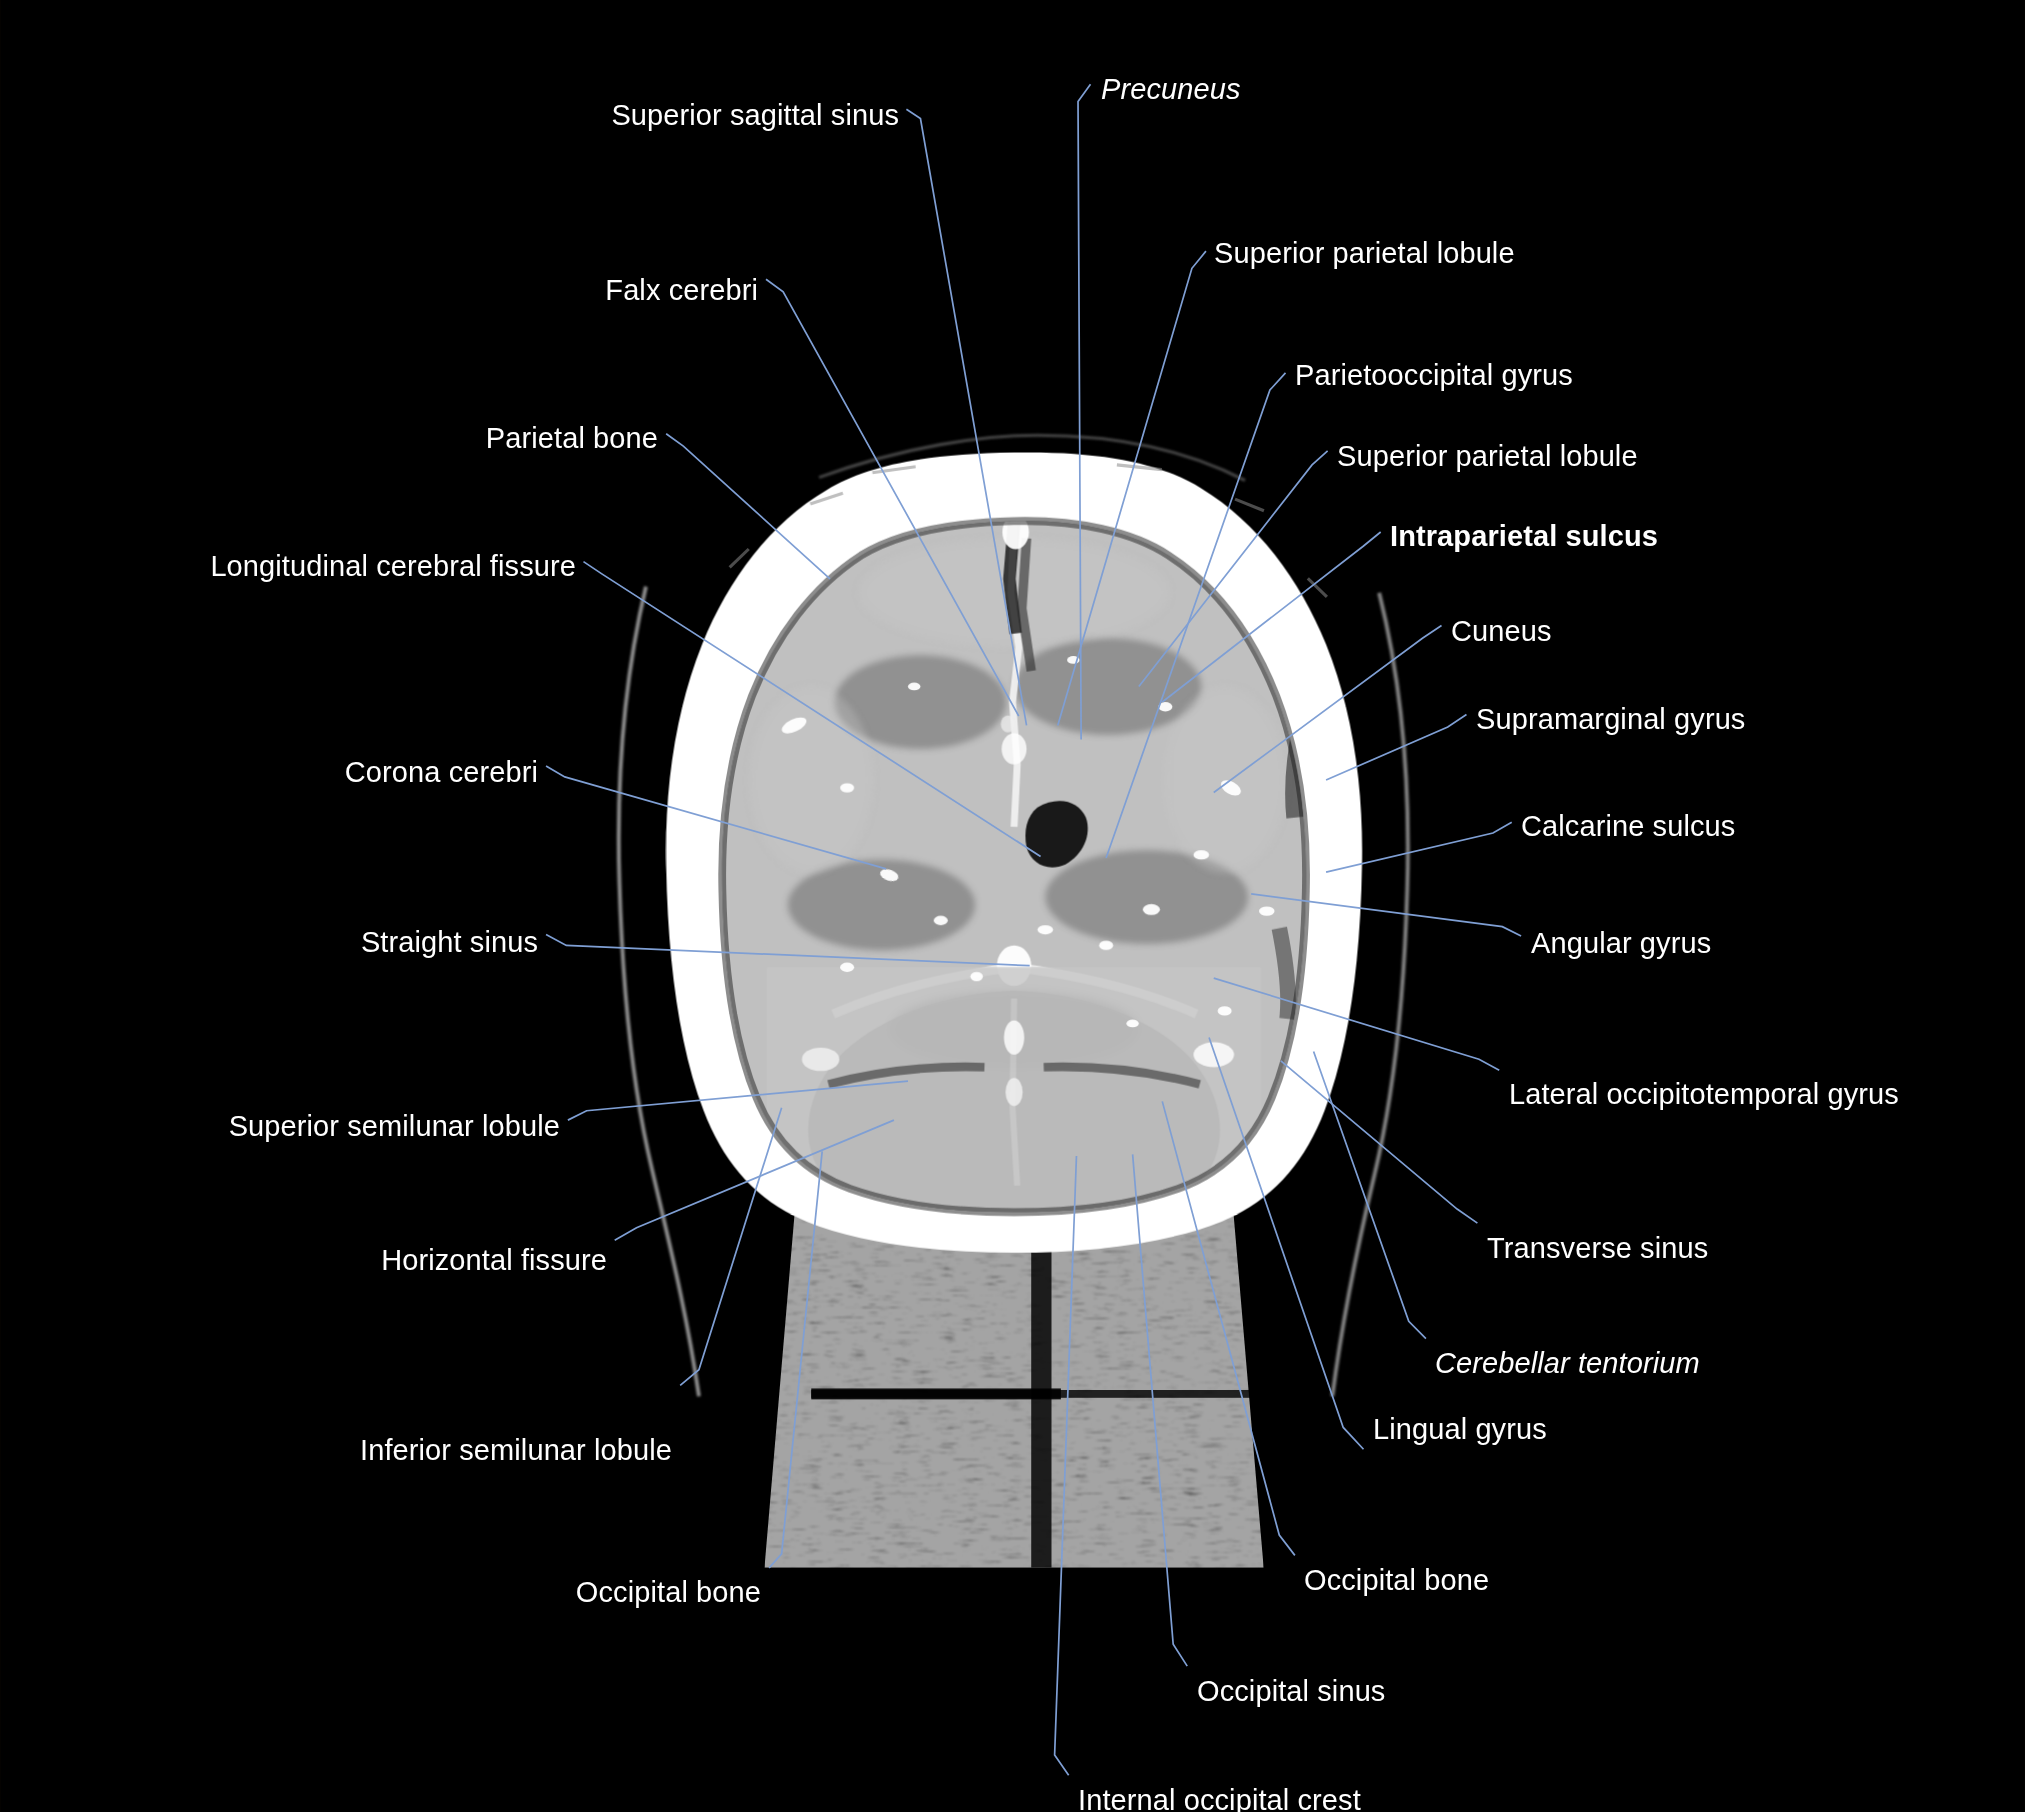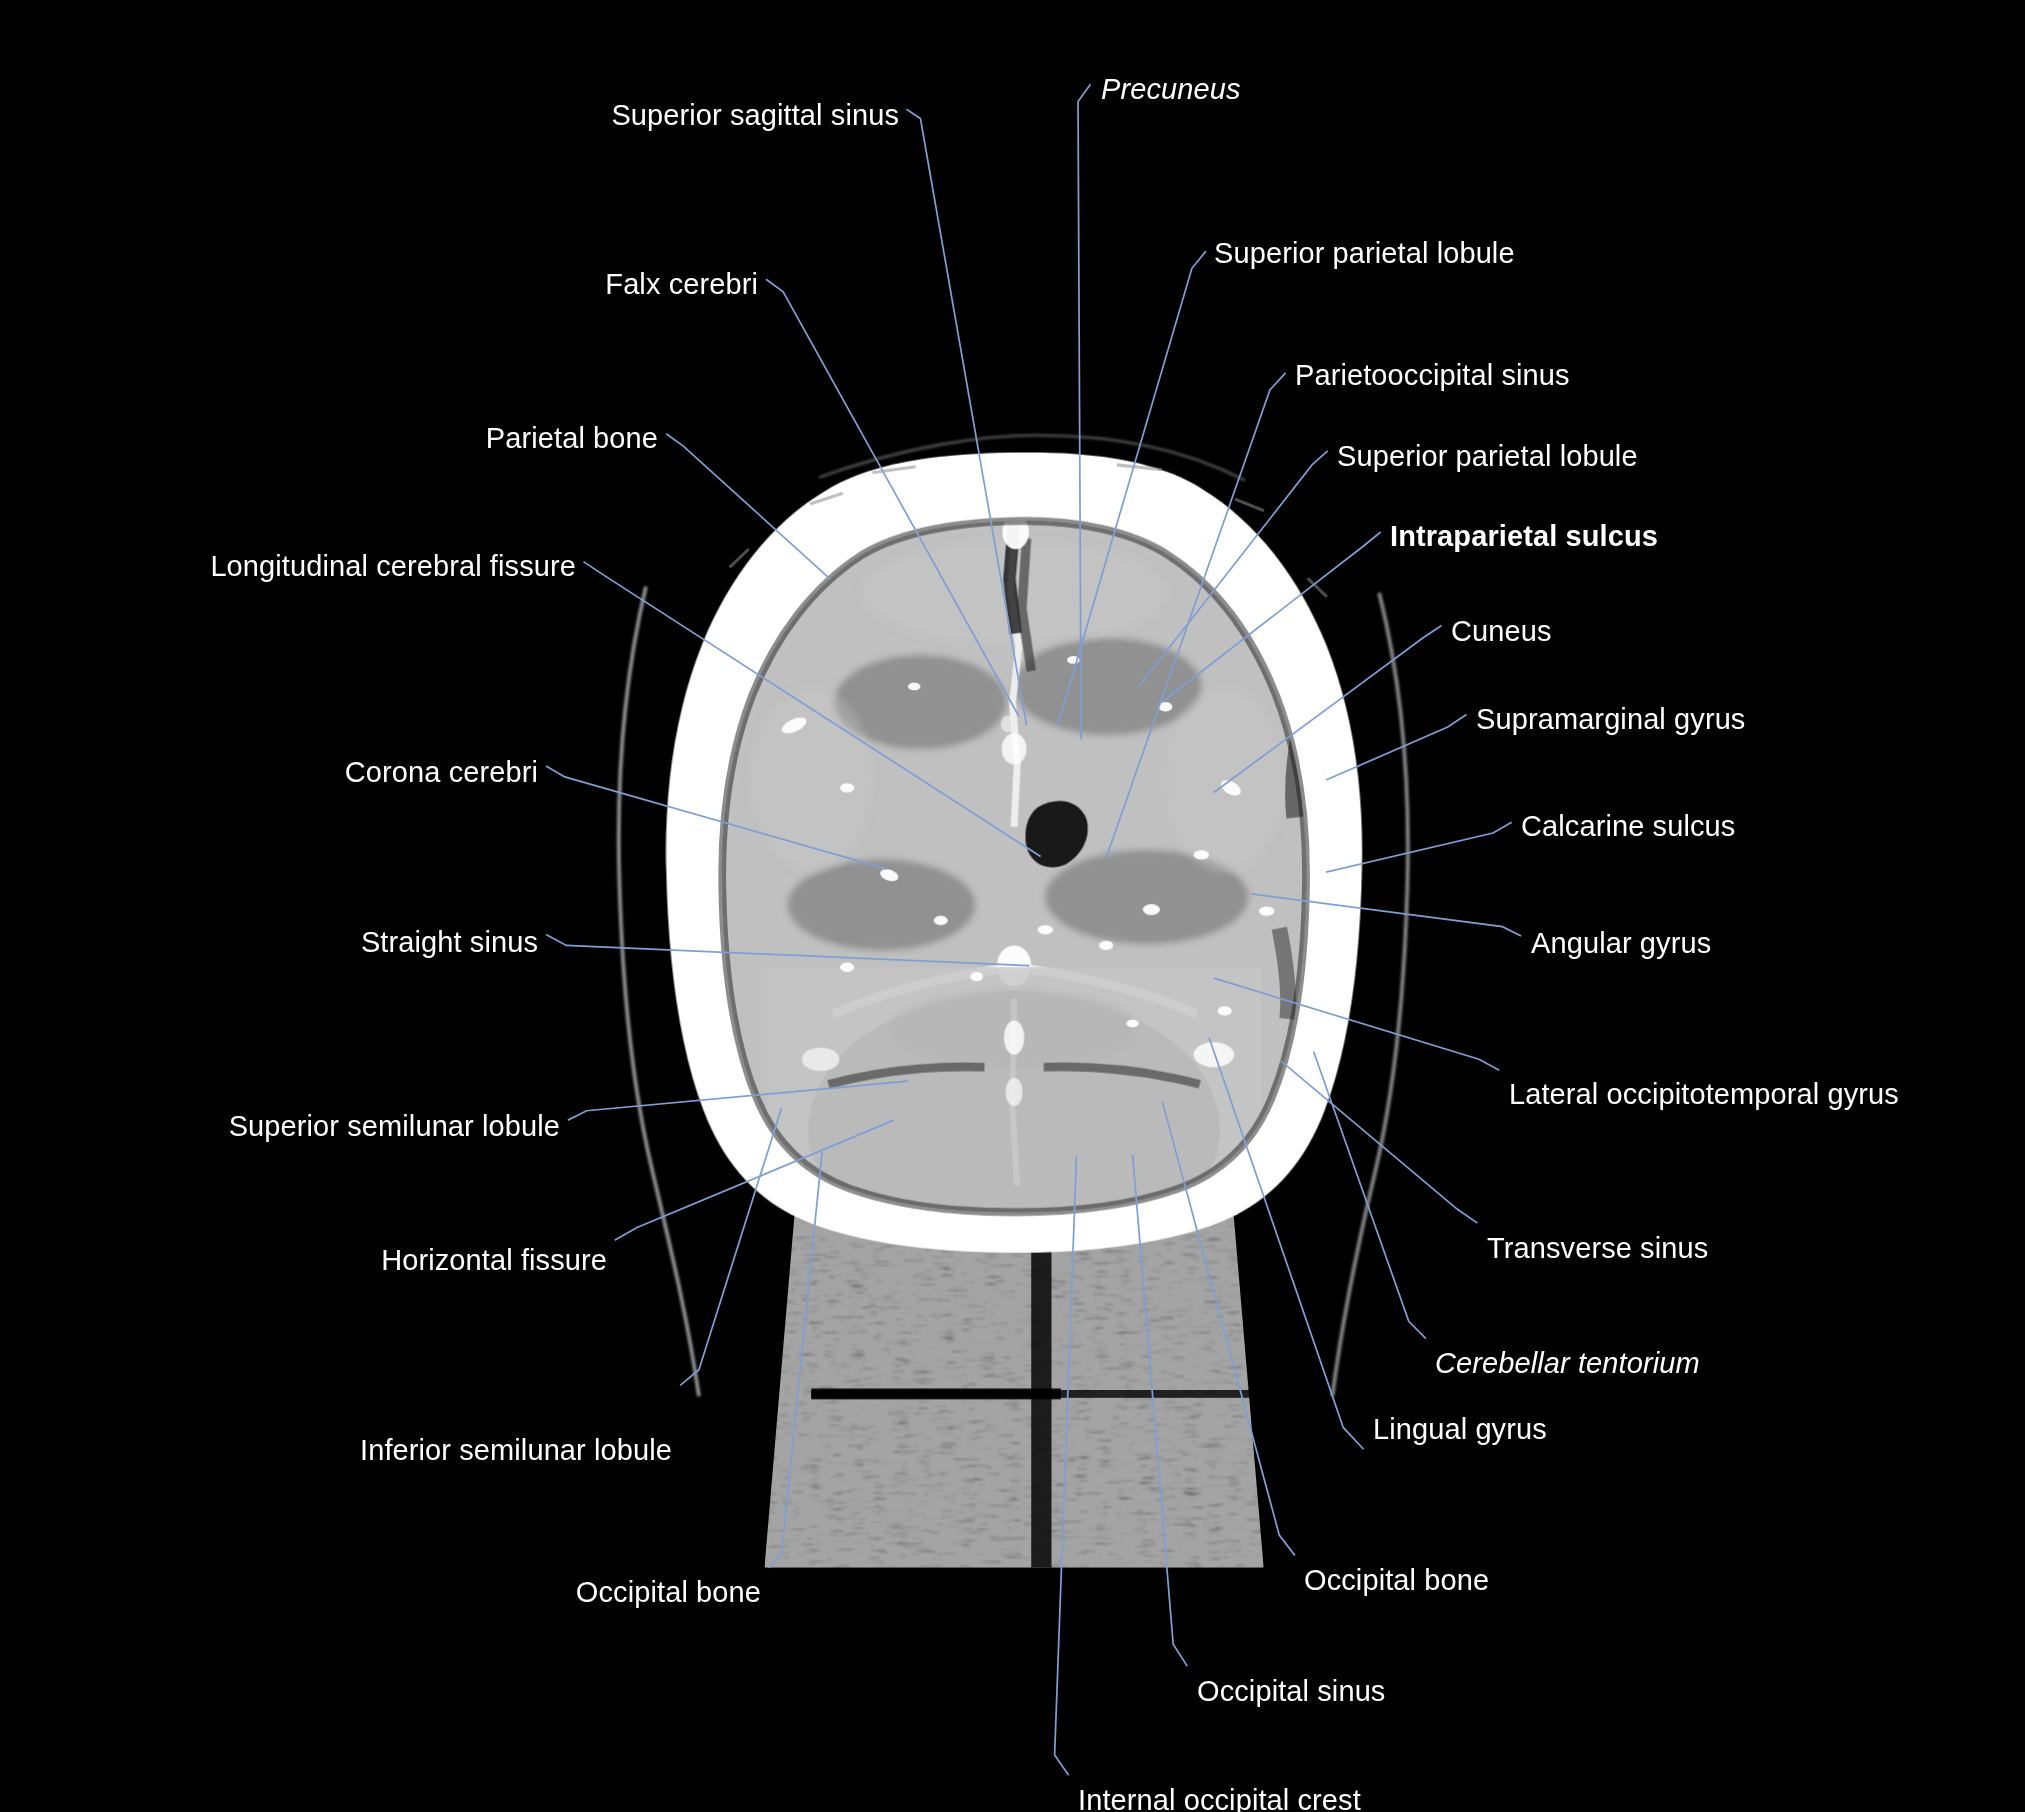--- a/index.html
+++ b/index.html
@@ -222,22 +222,22 @@
       <path d="M986,2010 L1002,1992 L1054,1476" class="leader" stroke="#7f9fd4"></path>
       <path d="M1660,1994 L1640,1968 L1490,1412" class="leader" stroke="#7f9fd4"></path>
       <path d="M1522,2136 L1504,2108 L1452,1480" class="leader" stroke="#7f9fd4"></path>
       <path d="M1370,2276 L1352,2250 L1380,1482" class="leader" stroke="#7f9fd4"></path>
     </svg>
 
   <div id="label-layer">
       <div class="label r" style="left: 899px; top: 100px;">Superior sagittal sinus</div>
       <div class="label" style="left: 1101px; top: 74px; font-style: italic;">Precuneus</div>
       <div class="label" style="left: 1214px; top: 238px;">Superior parietal lobule</div>
-      <div class="label r" style="left: 758px; top: 269px;">Falx cerebri</div>
-      <div class="label" style="left: 1295px; top: 360px;">Parietooccipital sinus</div>
+      <div class="label r" style="left: 758px; top: 275px;">Falx cerebri</div>
+      <div class="label" style="left: 1295px; top: 360px;">Parietooccipital gyrus</div>
       <div class="label" style="left: 1337px; top: 441px;">Superior parietal lobule</div>
       <div class="label r" style="left: 658px; top: 423px;">Parietal bone</div>
       <div class="label" style="left: 1390px; top: 521px; font-weight: bold;">Intraparietal sulcus</div>
       <div class="label r" style="left: 576px; top: 551px;">Longitudinal cerebral fissure</div>
       <div class="label" style="left: 1451px; top: 616px;">Cuneus</div>
       <div class="label" style="left: 1476px; top: 704px;">Supramarginal gyrus</div>
       <div class="label" style="left: 1521px; top: 811px;">Calcarine sulcus</div>
       <div class="label r" style="left: 538px; top: 757px;">Corona cerebri</div>
       <div class="label r" style="left: 538px; top: 927px;">Straight sinus</div>
       <div class="label" style="left: 1531px; top: 928px;">Angular gyrus</div>

